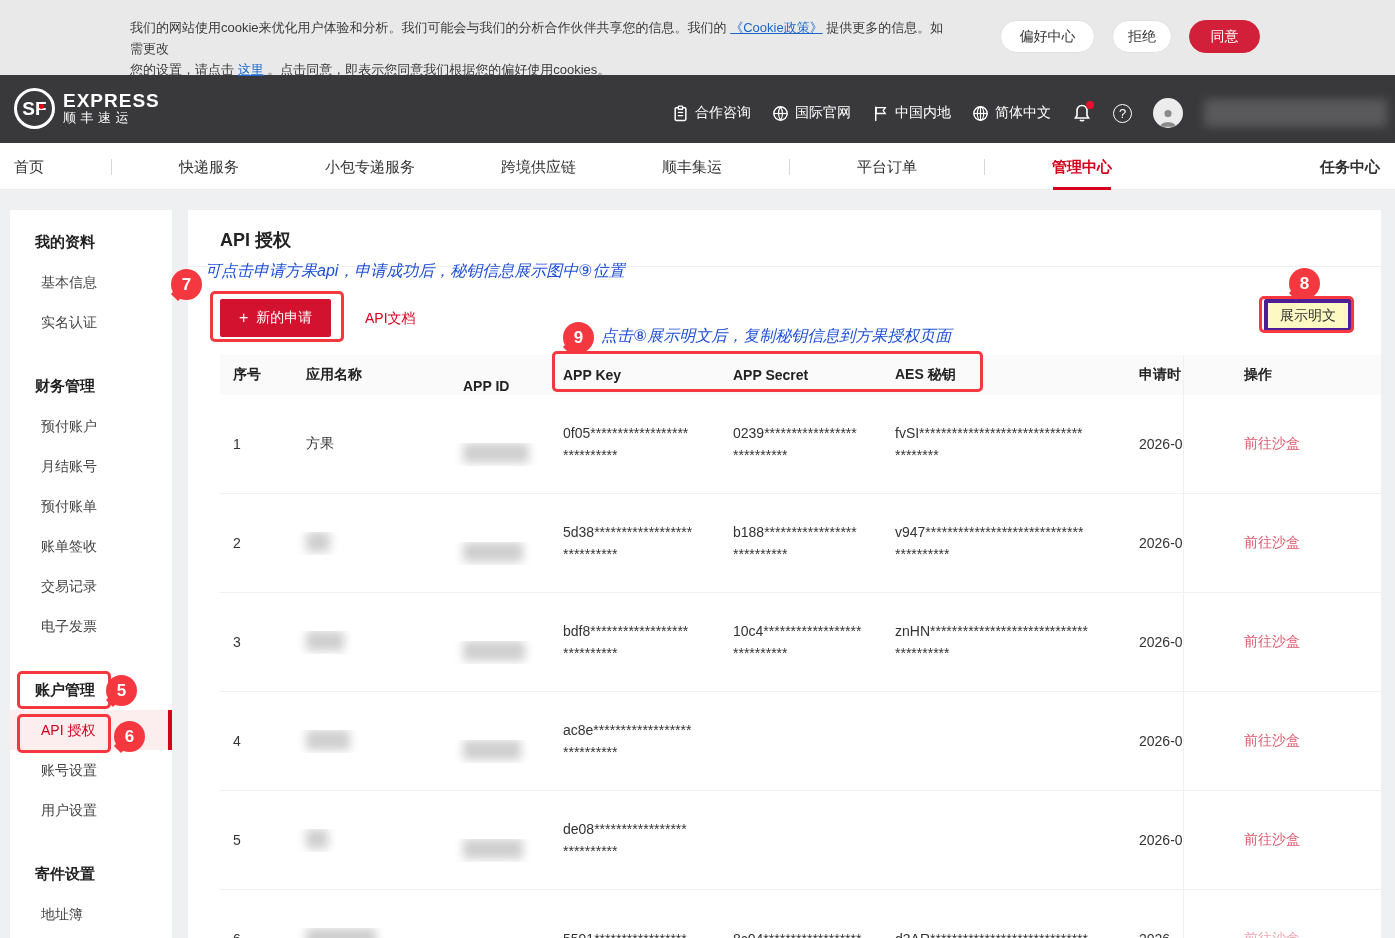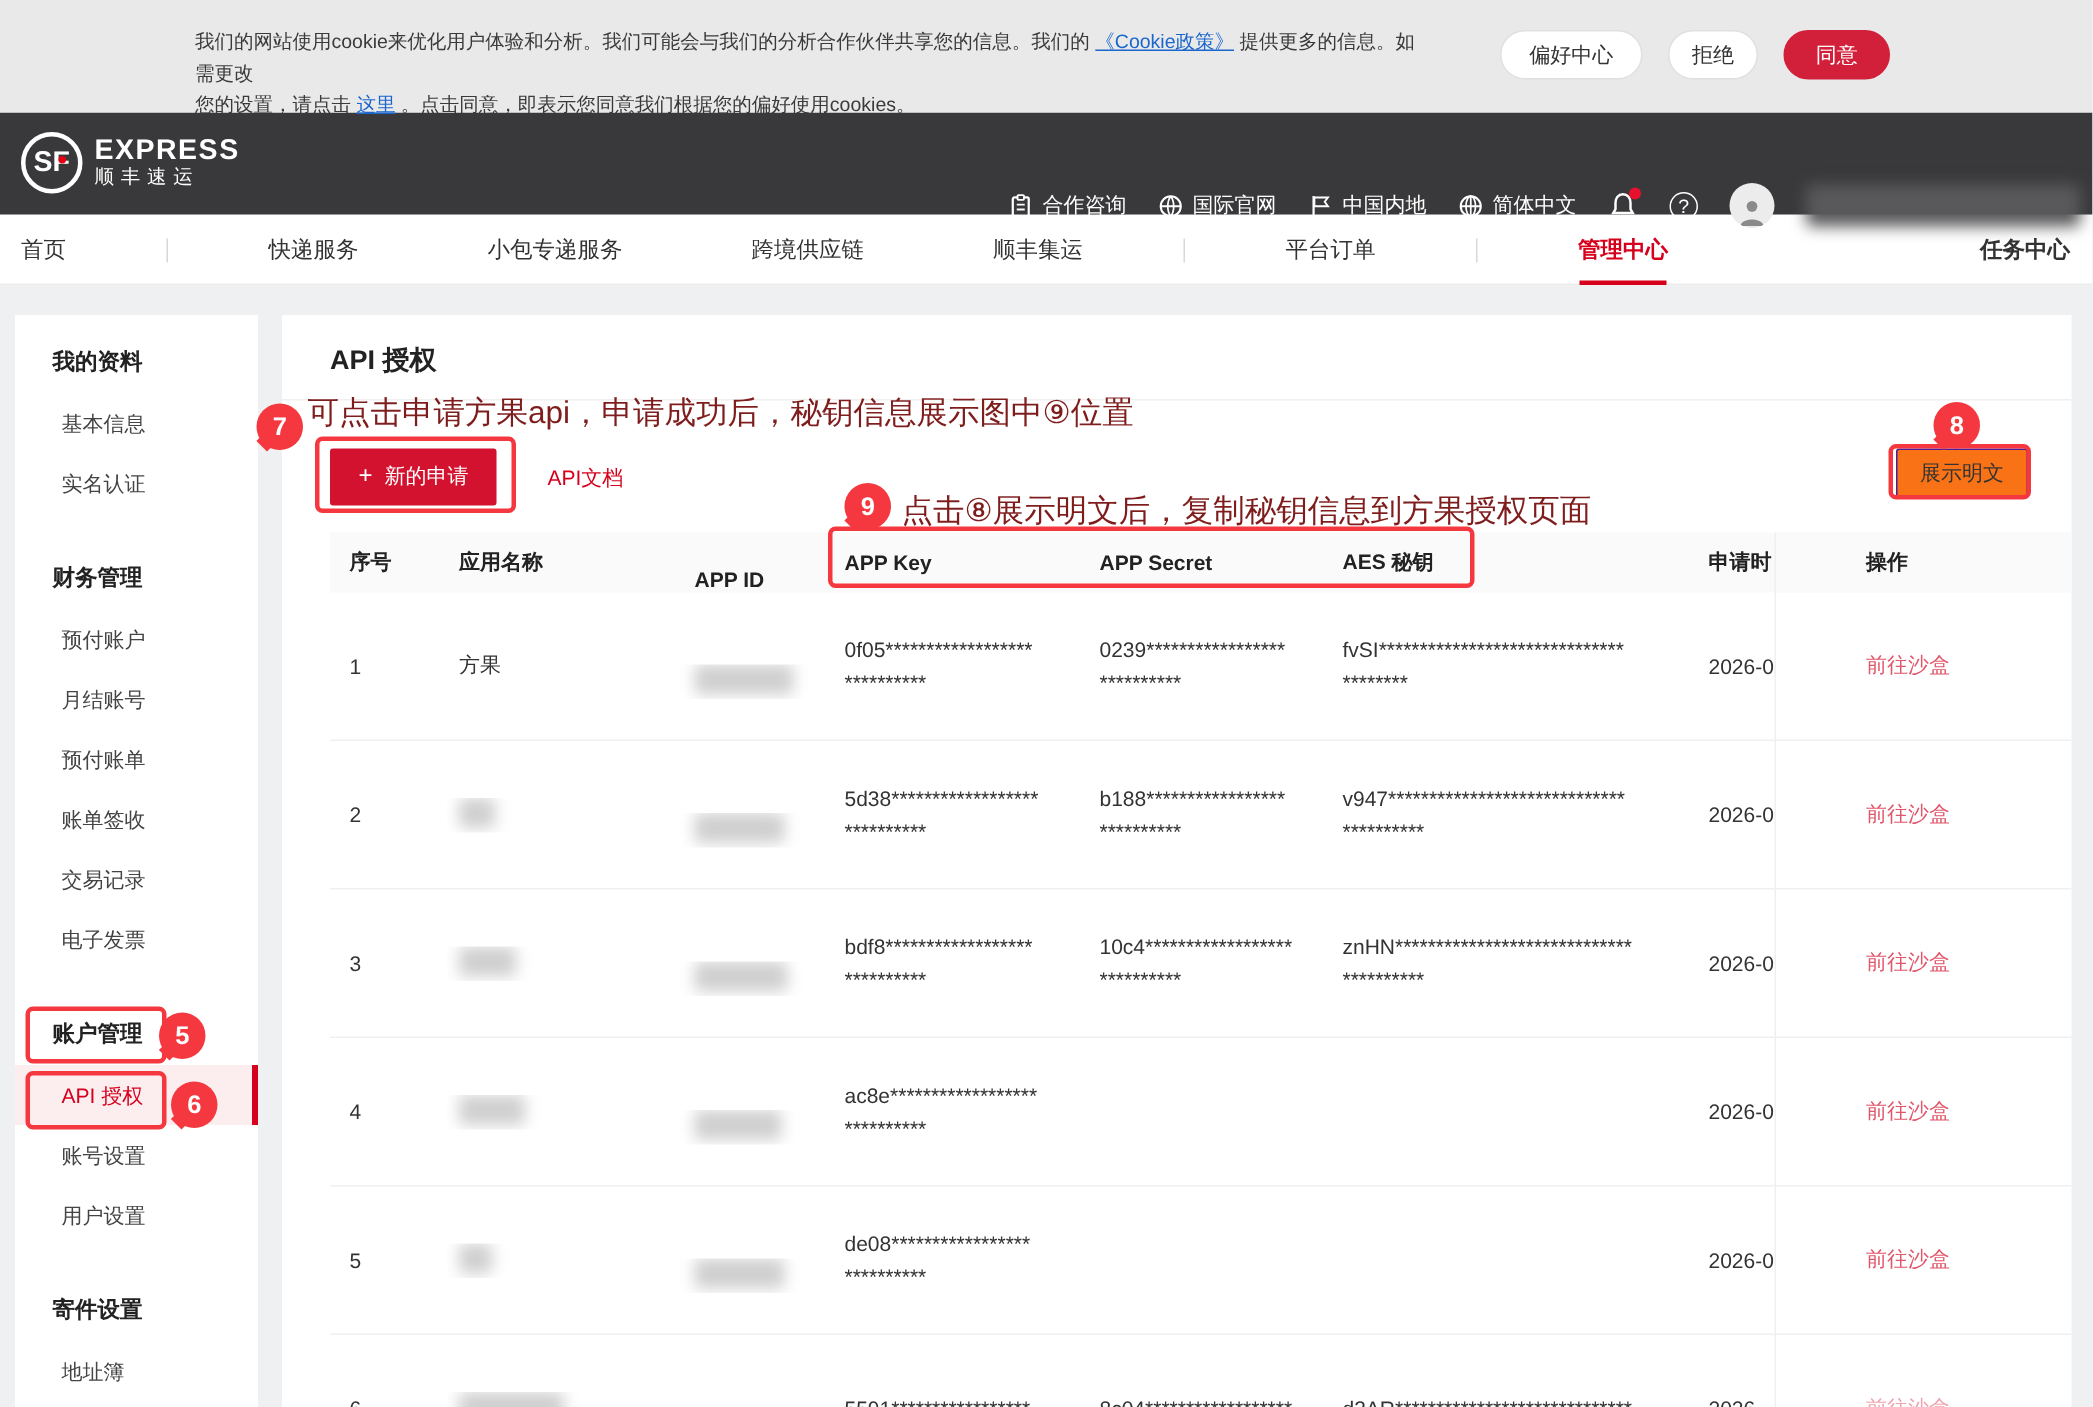--- a/index.html
+++ b/index.html
@@ -17,21 +17,21 @@
   .pill.accept { background:#d2203a; border-color:#d2203a; color:#fff; }
 
   
   .top-header { position:absolute; left:0; top:75px; width:1395px; height:68px; background:#39393b; z-index:4; }
   .logo { position:absolute; left:14px; top:13px; display:flex; align-items:center; gap:8px; }
   .logo-ring { width:41px; height:41px; border:3px solid #fff; border-radius:50%; display:flex; align-items:center; justify-content:center; position:relative; }
   .logo-sf { color:#fff; font-weight:bold; font-size:19px; letter-spacing:0px; }
   .logo-dot { position:absolute; right:8px; top:13px; width:5px; height:5px; background:#e60012; border-radius:50%; }
   .logo-en { color:#fff; font-weight:bold; font-size:19px; letter-spacing:1px; line-height:19px; }
   .logo-cn { color:#fff; font-size:13px; letter-spacing:4.5px; line-height:16px; }
-  .header-right { position:absolute; right:8px; top:0; height:76px; display:flex; align-items:center; gap:21px;margin-top:24px; }
+  .header-right { position:absolute; right:8px; top:0; height:76px; display:flex; align-items:center; gap:21px; }
   .h-item { display:flex; align-items:center; gap:6px; color:#fff; font-size:14px; cursor:pointer; }
   .h-icon { width:17px; height:17px; display:inline-flex; }
   .bell-wrap { position:relative; width:20px; height:20px; cursor:pointer; }
   .bell-badge { position:absolute; right:-2px; top:-2px; width:8px; height:8px; border-radius:50%; background:#e8112d; }
   .help-circle { width:19px; height:19px; border:1.5px solid #fff; border-radius:50%; color:#fff; font-size:13px; display:flex; align-items:center; justify-content:center; cursor:pointer; }
   .avatar { width:30px; height:30px; border-radius:50%; background:#ececec; display:flex; align-items:flex-end; justify-content:center; overflow:hidden; cursor:pointer; }
   .user-blur { width:183px; height:28px; border-radius:4px; background:#59595b; filter:blur(5px); }
 
   
   .main-nav { position:absolute; left:0; top:143px; width:1395px; height:47px; background:#fff; border-bottom:1px solid #ececec; z-index:3; }
@@ -51,21 +51,21 @@
   .side-item.active::after { content:""; position:absolute; right:0; top:0; width:4px; height:100%; background:#d6001c; }
   .side-gap { height:24px; }
 
   
   .content-panel { position:absolute; left:188px; top:210px; width:1193px; height:728px; background:#fff; overflow:hidden; }
   .page-title { position:absolute; left:32px; top:18px; font-size:18px; font-weight:bold; color:#222; }
   .title-divider { position:absolute; left:0; top:56px; width:1193px; height:1px; background:#efefef; }
   .btn-new { position:absolute; left:32px; top:89px; height:38px; padding:0 19px; background:#d2122e; color:#fff; font-size:14px; border:none; border-radius:2px; display:flex; align-items:center; gap:8px; cursor:pointer; }
   .btn-new .plus { font-size:16px; line-height:16px; }
   .link-apidoc { position:absolute; left:177px; top:100px; font-size:14px; color:#d6001c; cursor:pointer; }
-  .btn-plain { position:absolute; left:1076px; top:89px; width:88px; height:33px; background:#f97316; border:1px solid #4c1d95; border-radius:2px; font-size:14px; color:#333; display:flex; align-items:center; justify-content:center; cursor:pointer; }
+  .btn-plain { position:absolute; left:1076px; top:89px; width:88px; height:33px; background:#fef9c3; border:4px solid #4c1d95; border-radius:2px; font-size:14px; color:#333; display:flex; align-items:center; justify-content:center; cursor:pointer; }
 
   
   .api-table { position:absolute; left:32px; top:145px; width:1161px; }
   .t-row { display:grid; grid-template-columns:78px 155px 90px 170px 165px 235px 70px 1fr; align-items:center; }
   .t-head { height:40px; background:#fafafa; font-weight:bold; color:#222; font-size:14px; }
   .t-body-row { height:99px; border-bottom:1px solid #f0f0f0; font-size:14px; color:#333; }
   .cell { padding-left:14px; overflow:hidden; }
   .c-seq { padding-left:13px; }
   .c-name { padding-left:8px; }
   .c-appid { padding-left:10px;margin-top:21px; }
@@ -76,21 +76,21 @@
   .t-head .c-action { background:#fafafa; }
   .mask { white-space:pre-line; line-height:22px; word-break:break-all; }
   .action-link { color:#e0566a; cursor:pointer; font-size:14px; }
   .action-link.faded { opacity:.55; }
   .blurbox { display:inline-block; height:20px; border-radius:3px; background:#cfcfcf; filter:blur(5px); }
 
   
   .anno-box { position:absolute; border:3px solid #f5383f; border-radius:5px; z-index:20; pointer-events:none; }
   .anno-badge { position:absolute; width:31px; height:31px; border-radius:50%; background:#f5383f; color:#fff; font-size:17px; font-weight:bold; display:flex; align-items:center; justify-content:center; z-index:21; }
   .anno-badge::before { content:""; position:absolute; left:2px; bottom:1px; width:10px; height:10px; background:#f5383f; transform:rotate(45deg); z-index:-1; }
-  .anno-text { position:absolute; color:#7f1d1d; font-size:21px; z-index:21; white-space:nowrap; }
+  .anno-text { position:absolute; color:#1d4ed8; font-size:16px; z-index:21; white-space:nowrap;font-style:italic; }
 </style>
 </head>
 <body>
 
 <div class="cookie-banner">
   <div class="cookie-text">
     <span>我们的网站使用cookie来优化用户体验和分析。我们可能会与我们的分析合作伙伴共享您的信息。我们的 </span><span class="cookie-link">《Cookie政策》</span><span> 提供更多的信息。如需更改</span><br>
     <span>您的设置，请点击 </span><span class="cookie-link">这里</span><span> 。点击同意，即表示您同意我们根据您的偏好使用cookies。</span>
   </div>
   <div class="cookie-btns">

